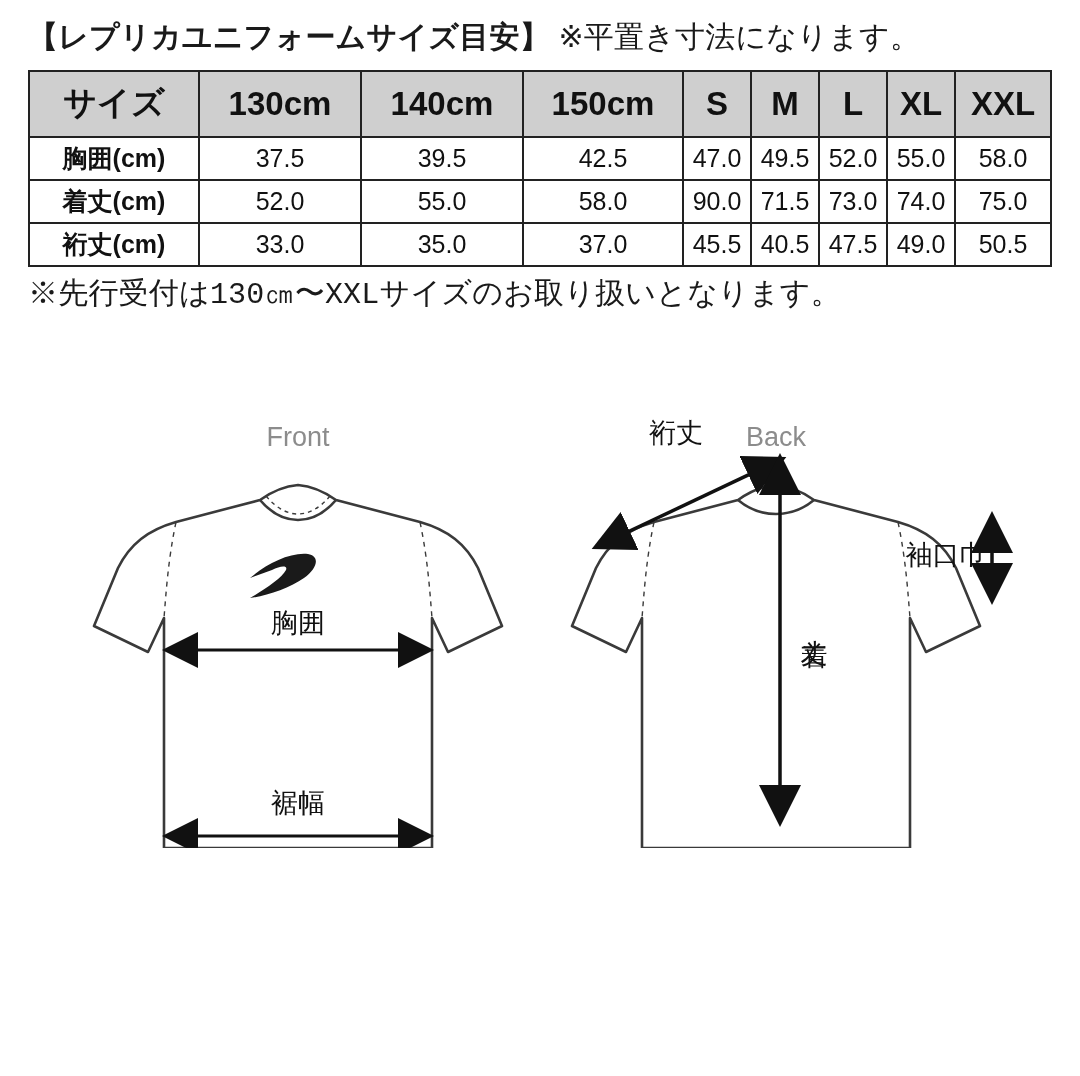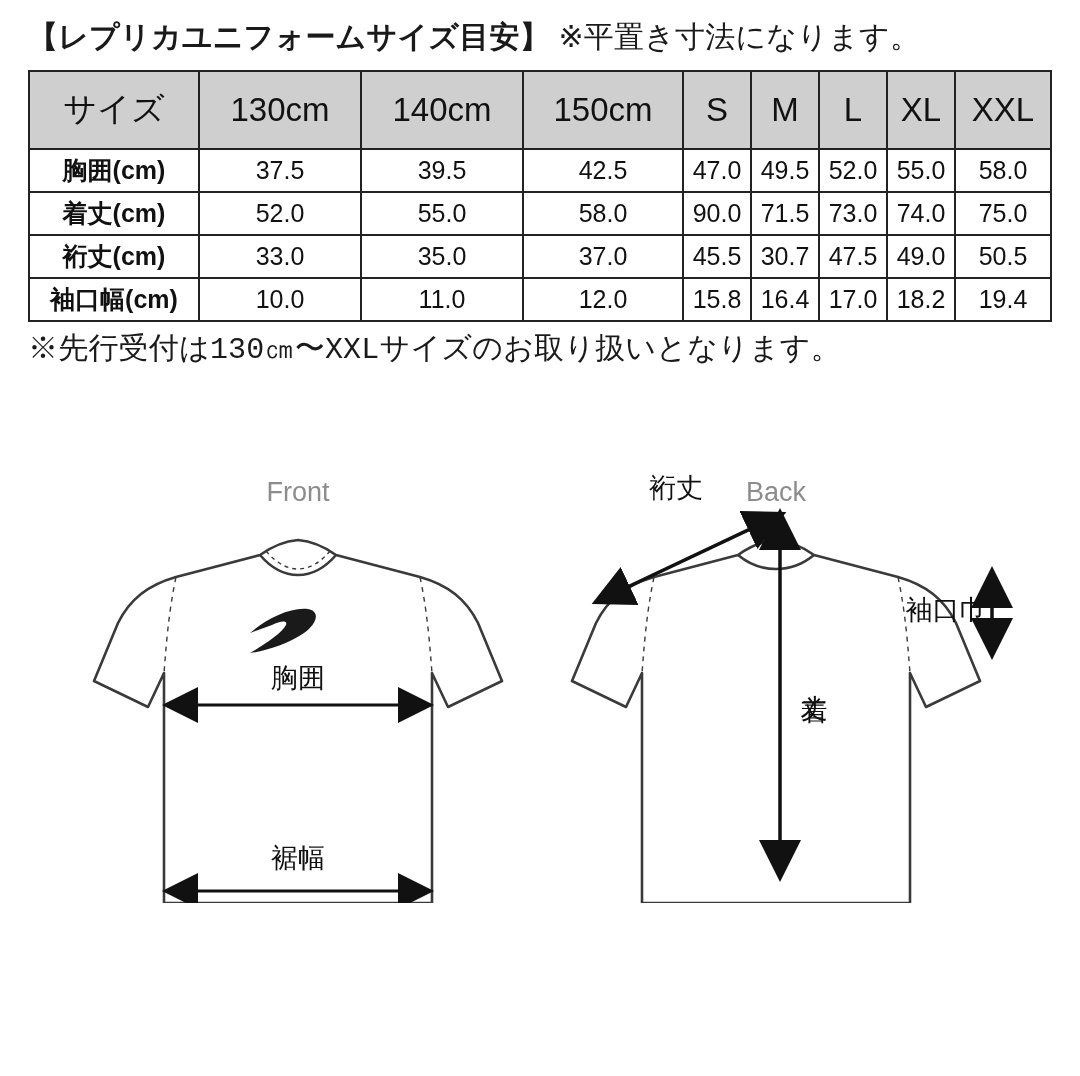--- a/index.html
+++ b/index.html
@@ -45,22 +45,22 @@
     font-size: 25px;
     padding: 4px 2px;
     height: 40px;
     box-sizing: border-box;
     font-weight: 400;
     color: #111;
   }
   table.size-table thead th {
     background: #cfcfcf;
     font-size: 33px;
-    font-weight: 400;
-    height: 78px;
+    font-weight: 700;
+    height: 66px;
     padding: 2px;
   }
   table.size-table tbody th {
     background: #ffffff;
     font-size: 25px;
     font-weight: 700;
     text-align: center;
     margin-left: 46px;
   }
   
@@ -148,35 +148,24 @@
         <td>73.0</td>
         <td>74.0</td>
         <td>75.0</td>
       </tr>
       <tr>
         <th>裄丈(cm)</th>
         <td>33.0</td>
         <td>35.0</td>
         <td>37.0</td>
         <td>45.5</td>
-        <td>30.7</td>
+        <td>40.5</td>
         <td>47.5</td>
         <td>49.0</td>
         <td>50.5</td>
-      </tr>
-      <tr>
-        <th>袖口幅(cm)</th>
-        <td>10.0</td>
-        <td>11.0</td>
-        <td>12.0</td>
-        <td>15.8</td>
-        <td>16.4</td>
-        <td>17.0</td>
-        <td>18.2</td>
-        <td>19.4</td>
       </tr>
     </tbody>
   </table>
 
   <p class="note">※先行受付は130㎝〜XXLサイズのお取り扱いとなります。</p>
 
   <div class="diagram">
     <svg width="1022" height="430" viewBox="0 0 1022 430" xmlns="http://www.w3.org/2000/svg">
       <defs>
         <marker id="arrH" markerWidth="12" markerHeight="12" refX="10" refY="6" orient="auto">

